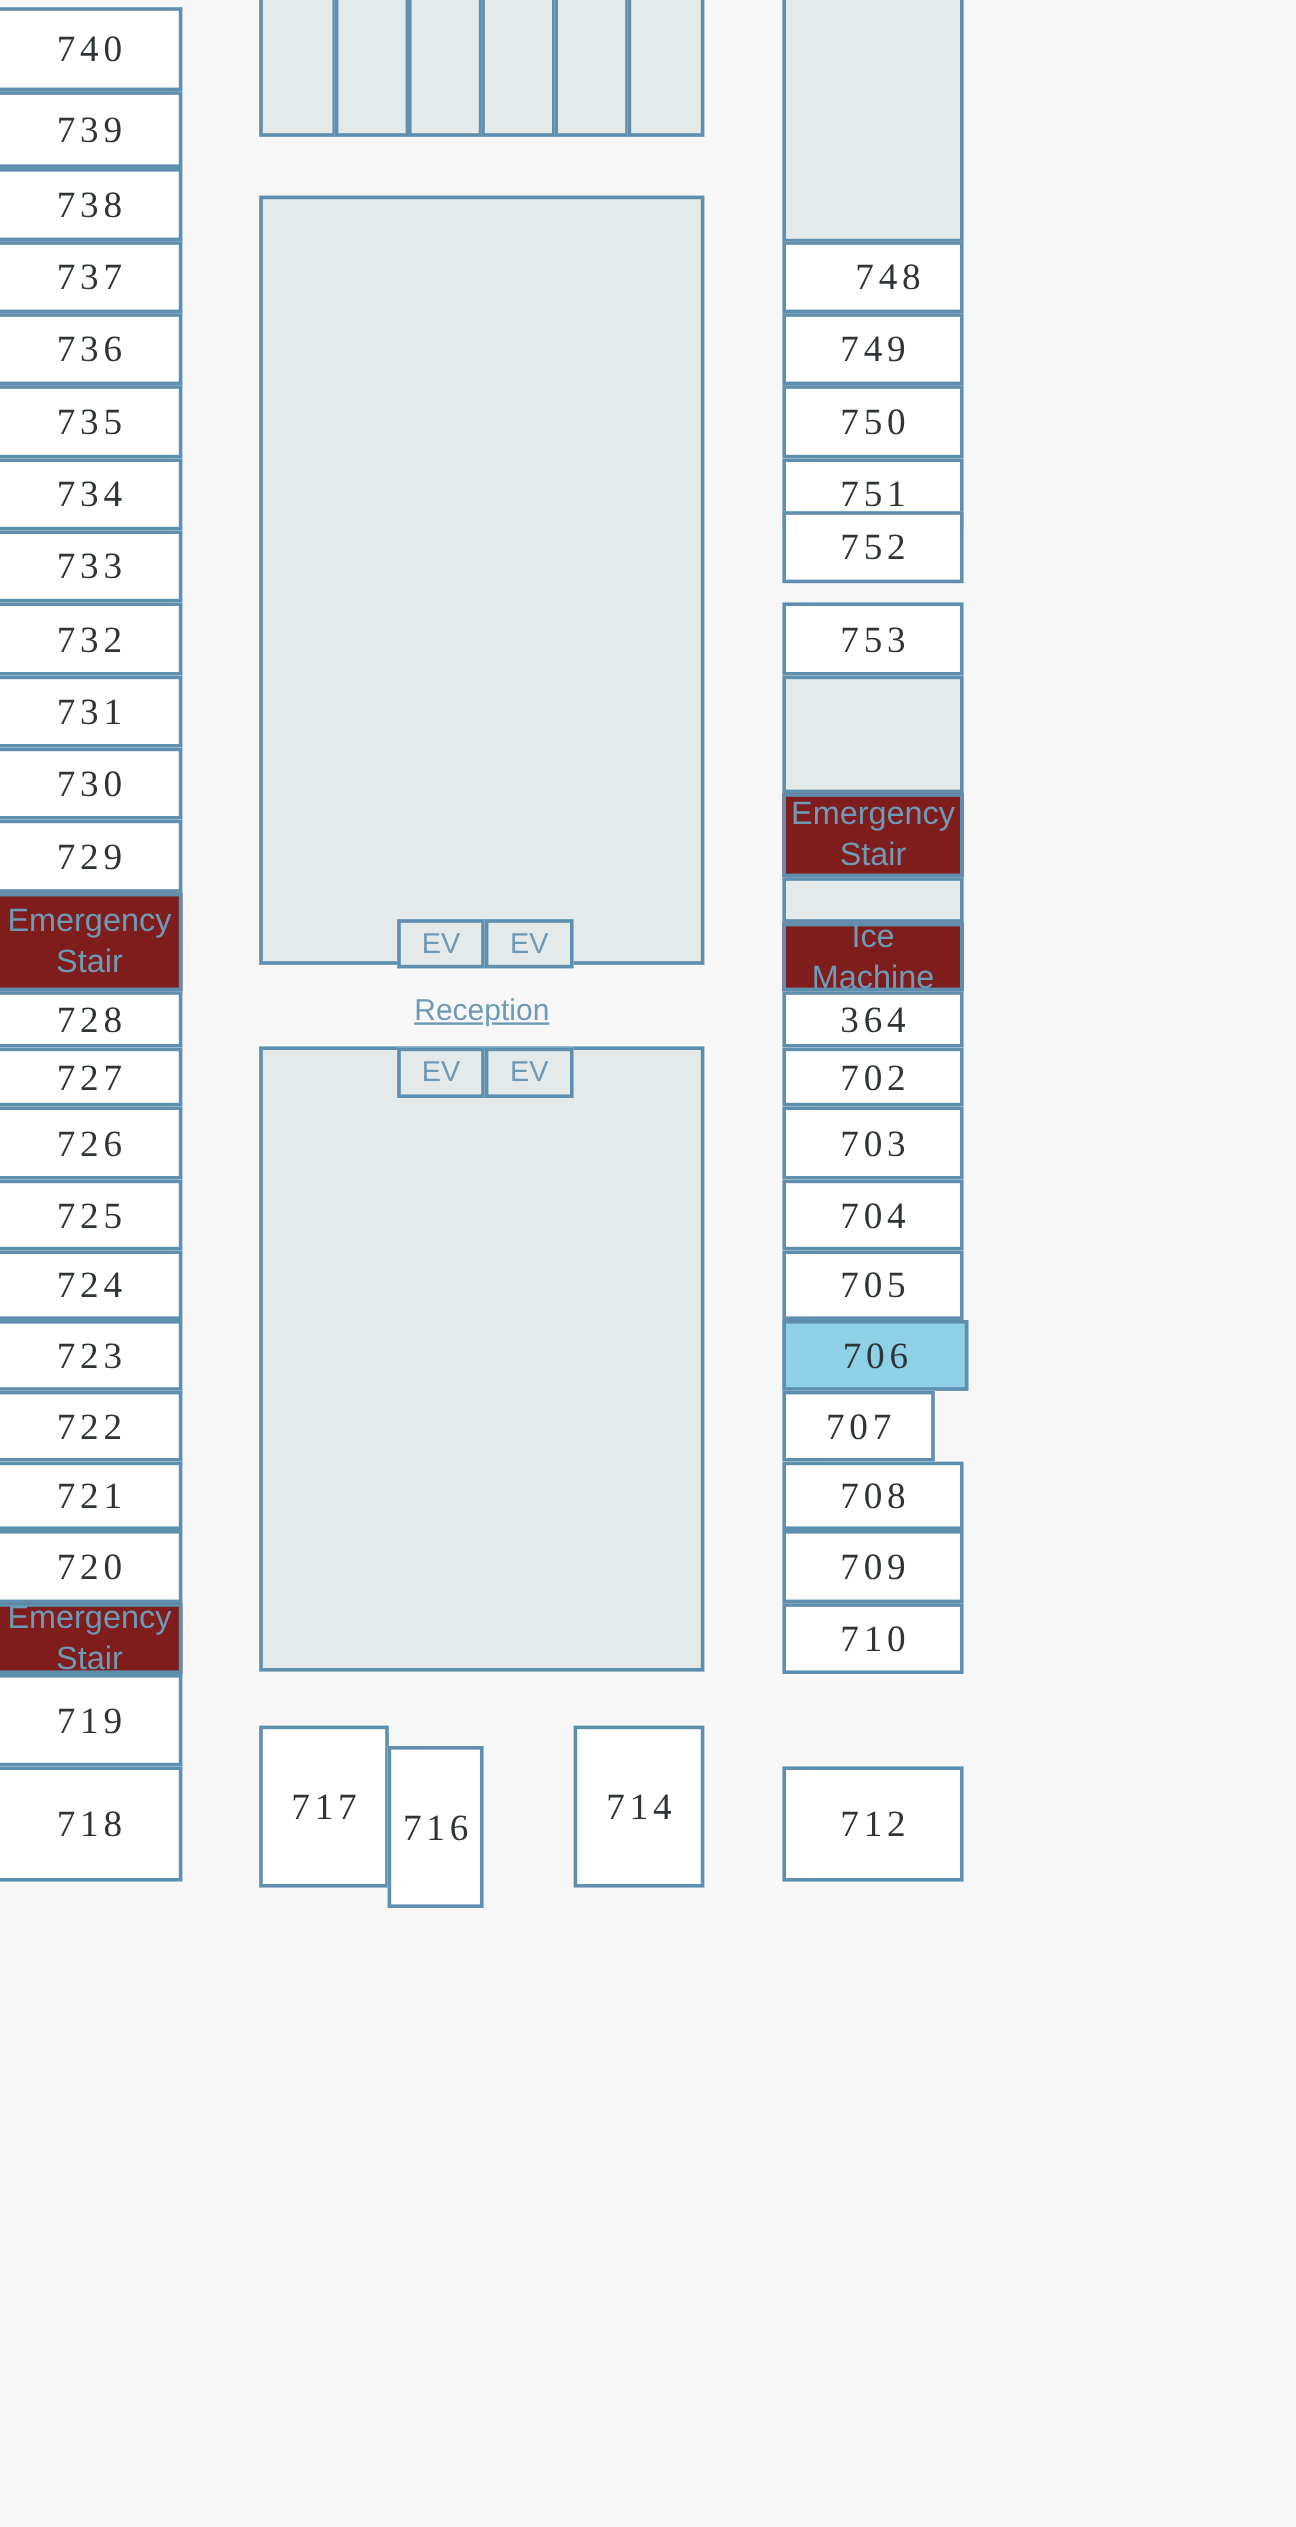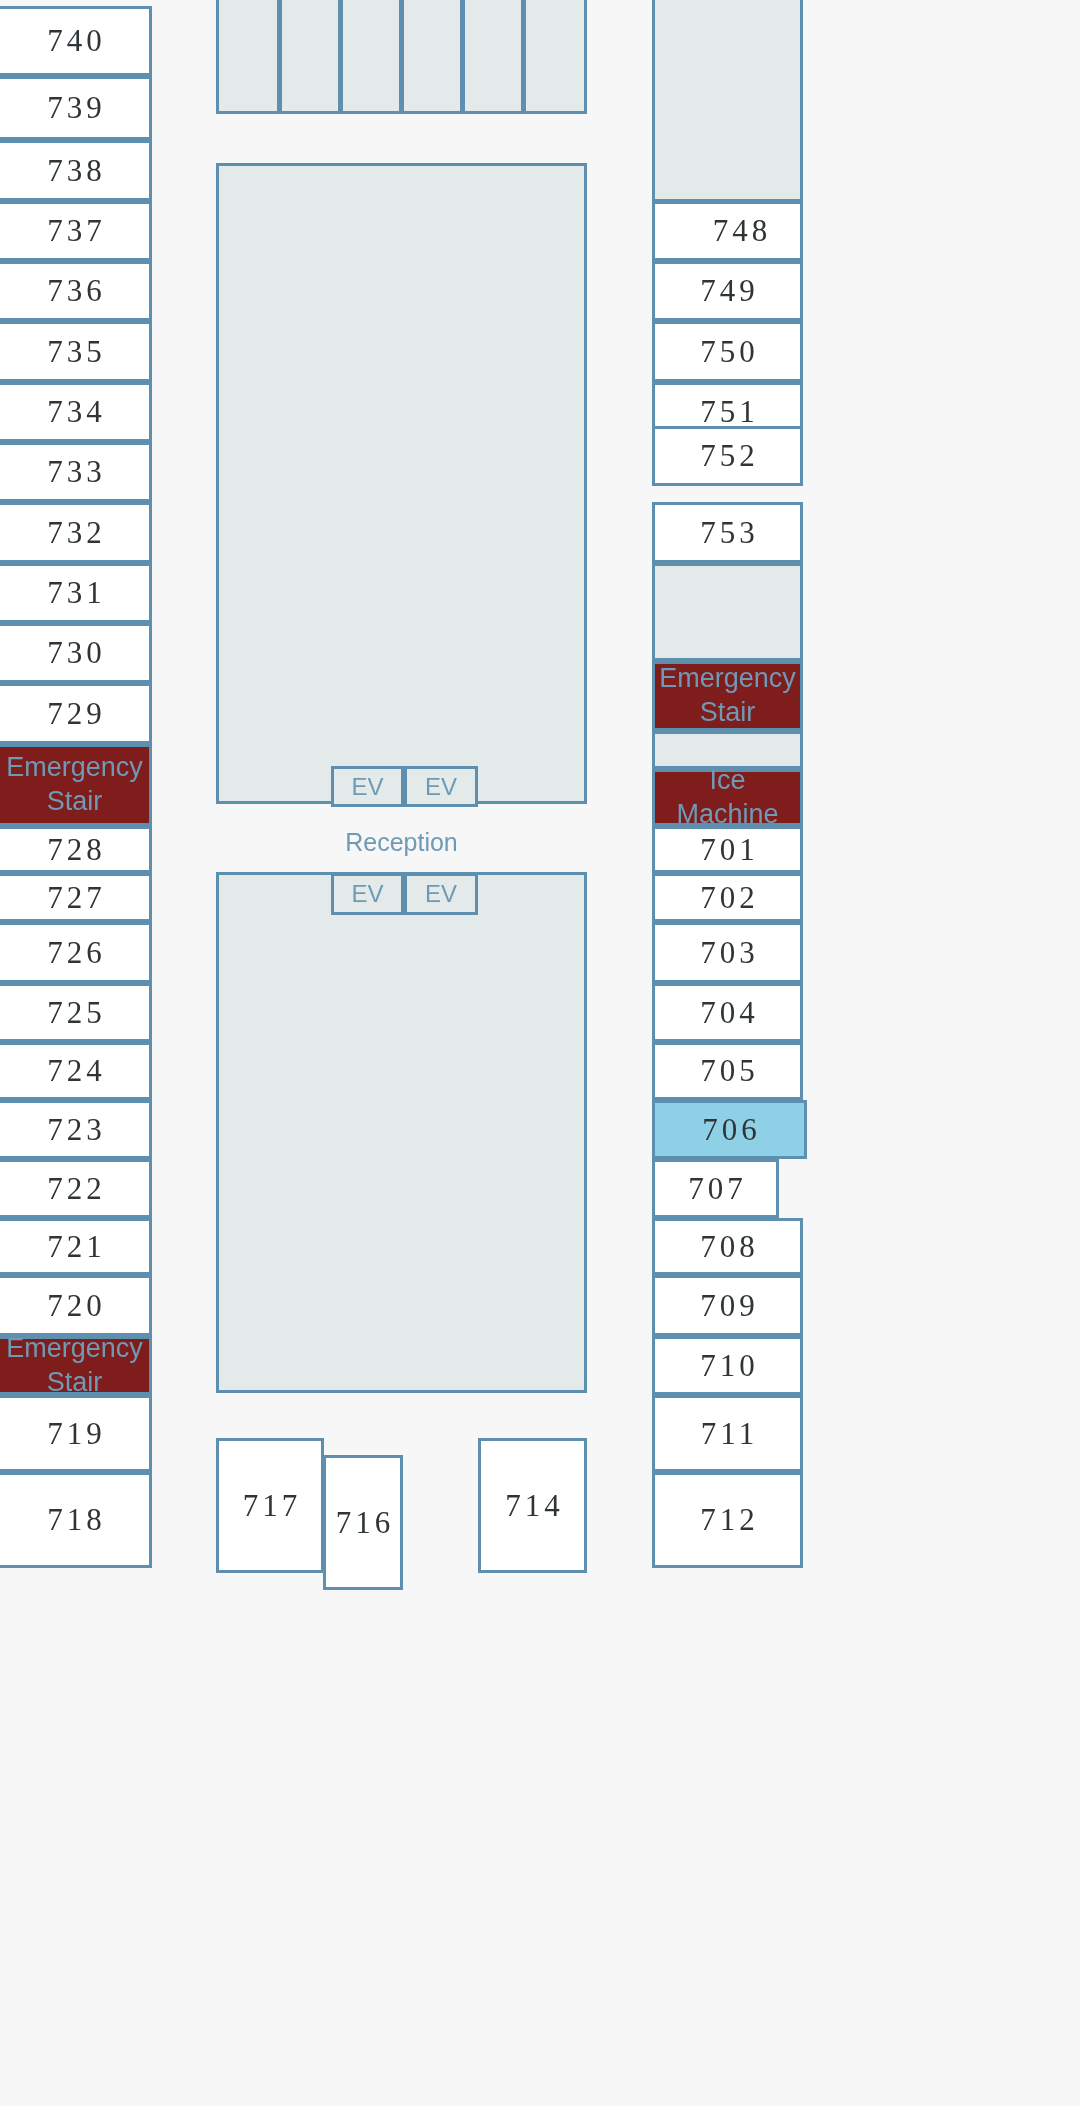--- a/index.html
+++ b/index.html
@@ -99,21 +99,21 @@
   <div class="cell room" style="left:-3px;top:1275px;width:155px;height:61px;">720</div>
   <div class="cell svc" style="left:-3px;top:1336px;width:155px;height:59px;">Emergency Stair</div>
   <div class="cell room" style="left:-3px;top:1395px;width:155px;height:77px;">719</div>
   <div class="cell room" style="left:-3px;top:1472px;width:155px;height:96px;">718</div>
 
   <div class="cell gray" style="left:216px;top:163px;width:371px;height:641px;"></div>
 
   <div class="cell ev" style="left:331px;top:766px;width:73px;height:41px;">EV</div>
   <div class="cell ev" style="left:404px;top:766px;width:74px;height:41px;">EV</div>
 
-  <div class="reception-label" style="left:216px;top:826px;width:371px;height:32px;">Reception</div>
+  <div class="reception-label" style="left:216px;top:826px;width:371px;height:32px;text-decoration:underline;">Reception</div>
 
   <div class="cell gray" style="left:216px;top:872px;width:371px;height:521px;"></div>
 
   <div class="cell ev" style="left:331px;top:873px;width:73px;height:42px;">EV</div>
   <div class="cell ev" style="left:404px;top:873px;width:74px;height:42px;">EV</div>
 
   <div class="cell room" style="left:216px;top:1438px;width:108px;height:135px;">717</div>
   <div class="cell room" style="left:323px;top:1438px;width:80px;height:135px;margin-top:17px;">716</div>
   <div class="cell room" style="left:478px;top:1438px;width:109px;height:135px;">714</div>
 
@@ -123,26 +123,25 @@
   <div class="cell room" style="left:652px;top:261px;width:151px;height:60px;">749</div>
   <div class="cell room" style="left:652px;top:321px;width:151px;height:61px;">750</div>
   <div class="cell room" style="left:652px;top:382px;width:151px;height:60px;">751</div>
   <div class="cell room" style="left:652px;top:426px;width:151px;height:60px;">752</div>
   <div class="cell room" style="left:652px;top:502px;width:151px;height:61px;">753</div>
   <div class="cell gray" style="left:652px;top:563px;width:151px;height:98px;"></div>
   <div class="cell svc" style="left:652px;top:661px;width:151px;height:70px;">Emergency Stair</div>
   <div class="cell gray" style="left:652px;top:731px;width:151px;height:38px;"></div>
   <div class="cell svc" style="left:652px;top:769px;width:151px;height:57px;">Ice Machine</div>
 
-  <div class="cell room" style="left:652px;top:826px;width:151px;height:47px;">701</div>
+  <div class="cell room" style="left:652px;top:826px;width:151px;height:47px;">364</div>
   <div class="cell room" style="left:652px;top:873px;width:151px;height:49px;">702</div>
   <div class="cell room" style="left:652px;top:922px;width:151px;height:61px;">703</div>
   <div class="cell room" style="left:652px;top:983px;width:151px;height:59px;">704</div>
   <div class="cell room" style="left:652px;top:1042px;width:151px;height:58px;">705</div>
   <div class="cell room selected" style="left:652px;top:1100px;width:155px;height:59px;">706</div>
   <div class="cell room" style="left:652px;top:1159px;width:127px;height:59px;">707</div>
   <div class="cell room" style="left:652px;top:1218px;width:151px;height:57px;">708</div>
   <div class="cell room" style="left:652px;top:1275px;width:151px;height:61px;">709</div>
   <div class="cell room" style="left:652px;top:1336px;width:151px;height:59px;">710</div>
-  <div class="cell room" style="left:652px;top:1395px;width:151px;height:77px;">711</div>
   <div class="cell room" style="left:652px;top:1472px;width:151px;height:96px;">712</div>
 
 </div>
 
 </body></html>

